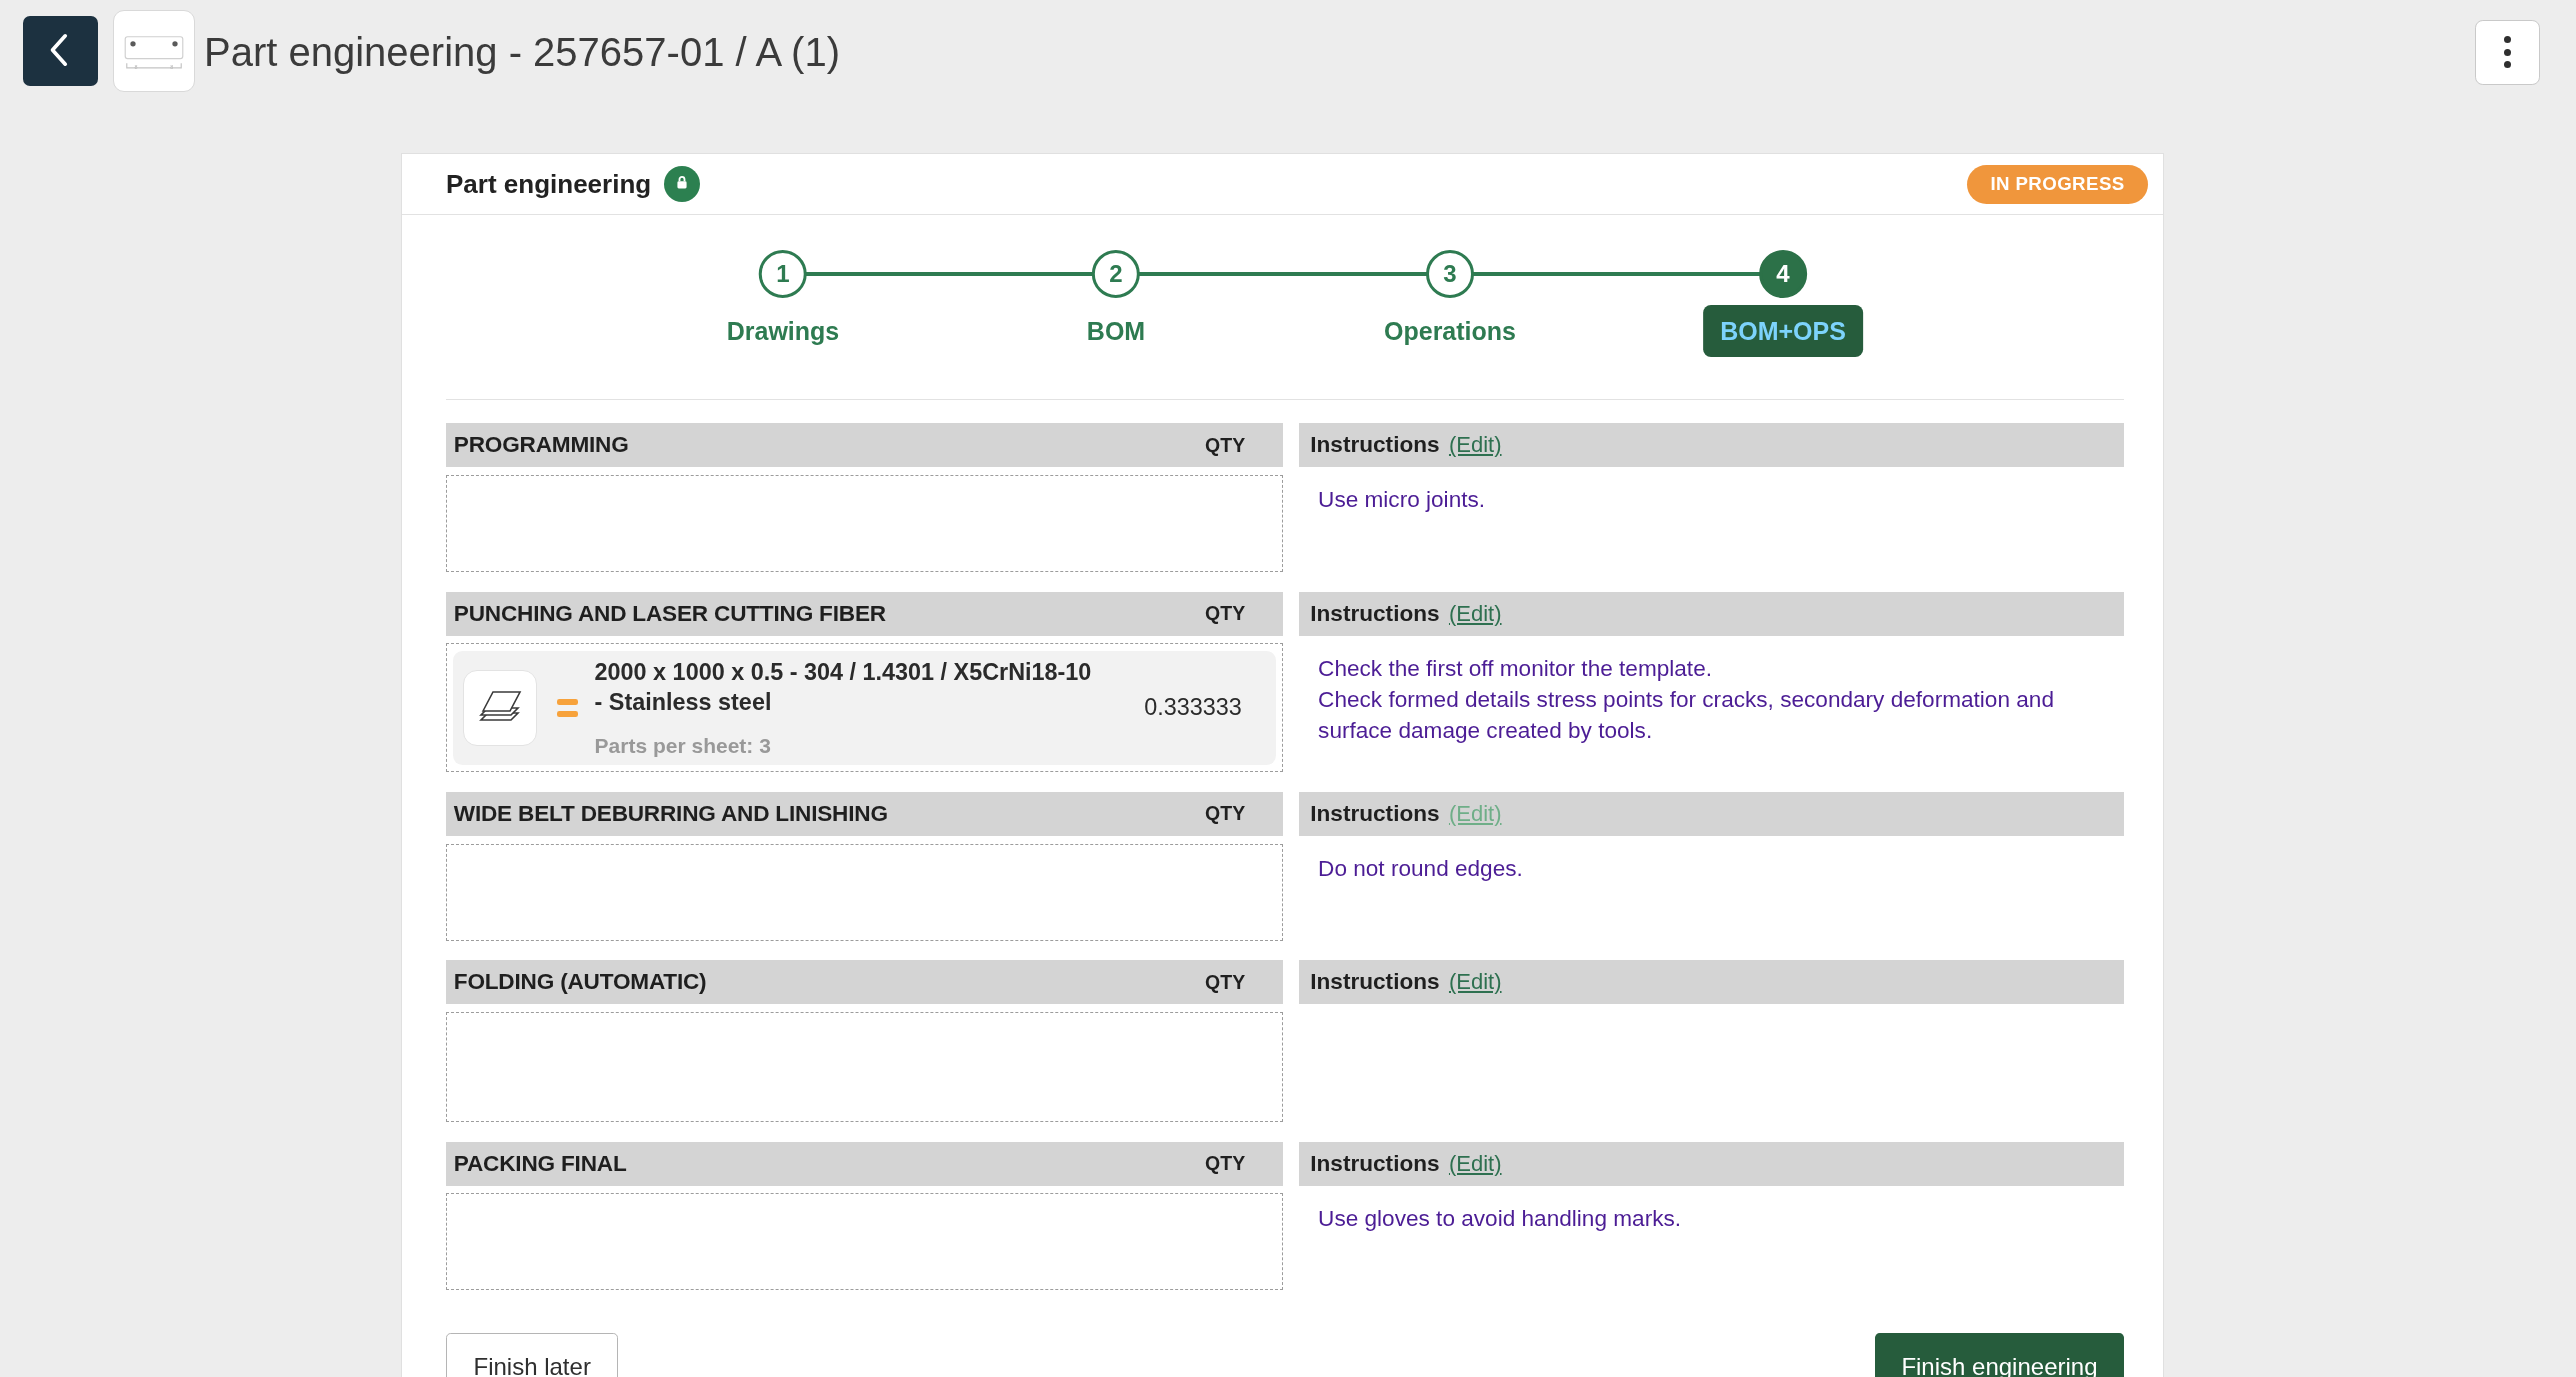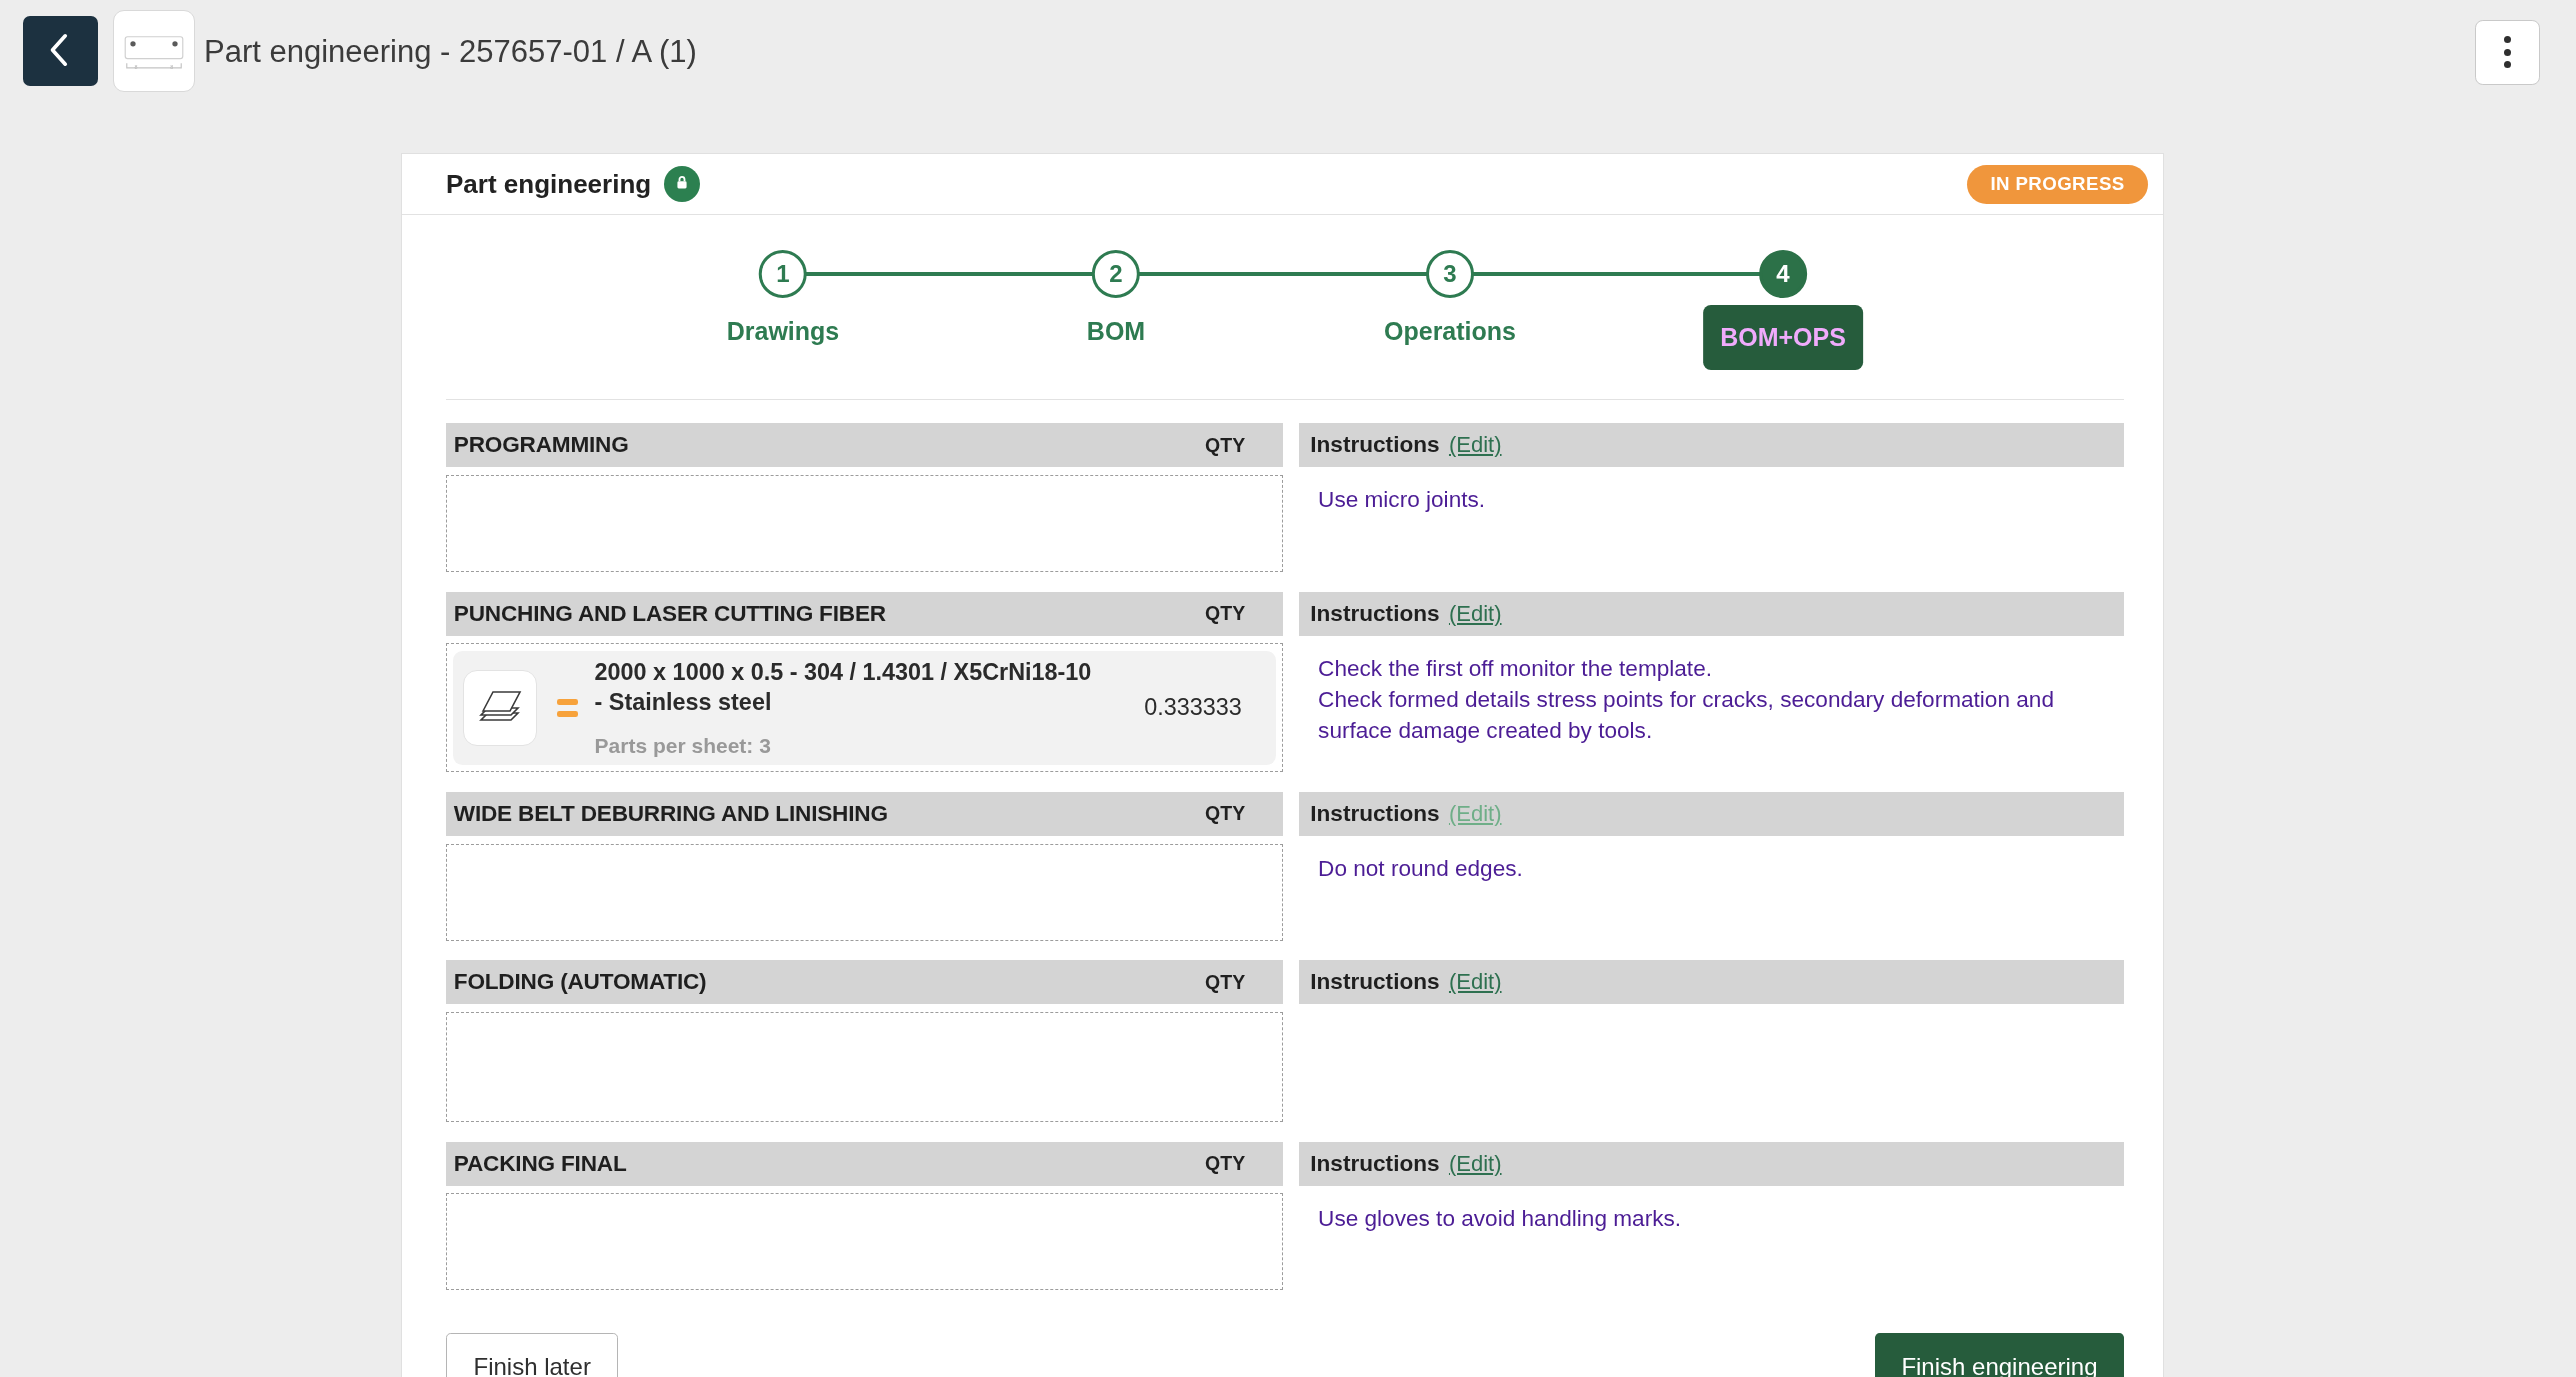--- a/index.html
+++ b/index.html
@@ -33,21 +33,21 @@
     background:var(--navy);border-radius:7px;display:flex;align-items:center;justify-content:center;
     cursor:pointer;border:none;
   }
   .thumb{
     position:absolute;left:113px;top:10px;width:82px;height:82px;
     background:#fff;border:1.6px solid #d9d9d9;border-radius:11px;
     display:flex;align-items:center;justify-content:center;cursor:pointer;
   }
   .page-title{
     position:absolute;left:204px;top:0;height:104px;display:flex;align-items:center;
-    font-size:31px;color:#3b3b3b;
+    font-size:40px;color:#3b3b3b;
   }
   .kebab-btn{
     position:absolute;right:36px;top:19.5px;width:65px;height:65px;
     background:#fff;border:1.6px solid #c9c9c9;border-radius:7.8px;
     display:flex;flex-direction:column;align-items:center;justify-content:center;cursor:pointer;
   }
   .kebab-btn i{width:7px;height:7px;border-radius:50%;background:#2f2f2f;margin:2.7px 0;}
 
   
   .card{
@@ -77,22 +77,22 @@
   .step{position:absolute;top:35px;transform:translateX(-50%);display:flex;flex-direction:column;align-items:center;cursor:pointer;}
   .step-1{left:337px;}.step-2{left:670px;}.step-3{left:1004px;}.step-4{left:1337px;}
   .step-circle{
     width:48px;height:48px;border-radius:50%;background:#fff;border:3.9px solid var(--green);
     color:var(--green);font-size:24px;font-weight:bold;
     display:flex;align-items:center;justify-content:center;z-index:2;
   }
   .step.filled .step-circle{background:var(--green-fill);border-color:var(--green-fill);color:#fff;}
   .step-label{margin-top:18.7px;font-size:25px;font-weight:bold;color:var(--green);white-space:nowrap;}
   .step-label.btn{
-    margin-top:7px;height:65px;padding:0 17px;border-radius:7.8px;background:var(--green-dark);
-    color:#f0abfc;display:flex;align-items:center;justify-content:center;
+    margin-top:7px;height:52px;padding:0 17px;border-radius:7.8px;background:var(--green-dark);
+    color:#7dd3fc;display:flex;align-items:center;justify-content:center;
   }
 
   
   .sections{margin-top:23.4px;}
   .section{display:grid;grid-template-columns:837px 825px;column-gap:16.4px;margin-bottom:19.5px;}
   .sec-header{
     height:44px;background:var(--hdr-gray);display:flex;align-items:center;padding:0 7.8px;
   }
   .sec-name{font-size:22.6px;font-weight:bold;color:#1f1f1f;letter-spacing:-0.2px;}
   .sec-qty{margin-left:auto;margin-right:30px;font-size:19.5px;font-weight:bold;color:#1f1f1f;text-align:right;}

